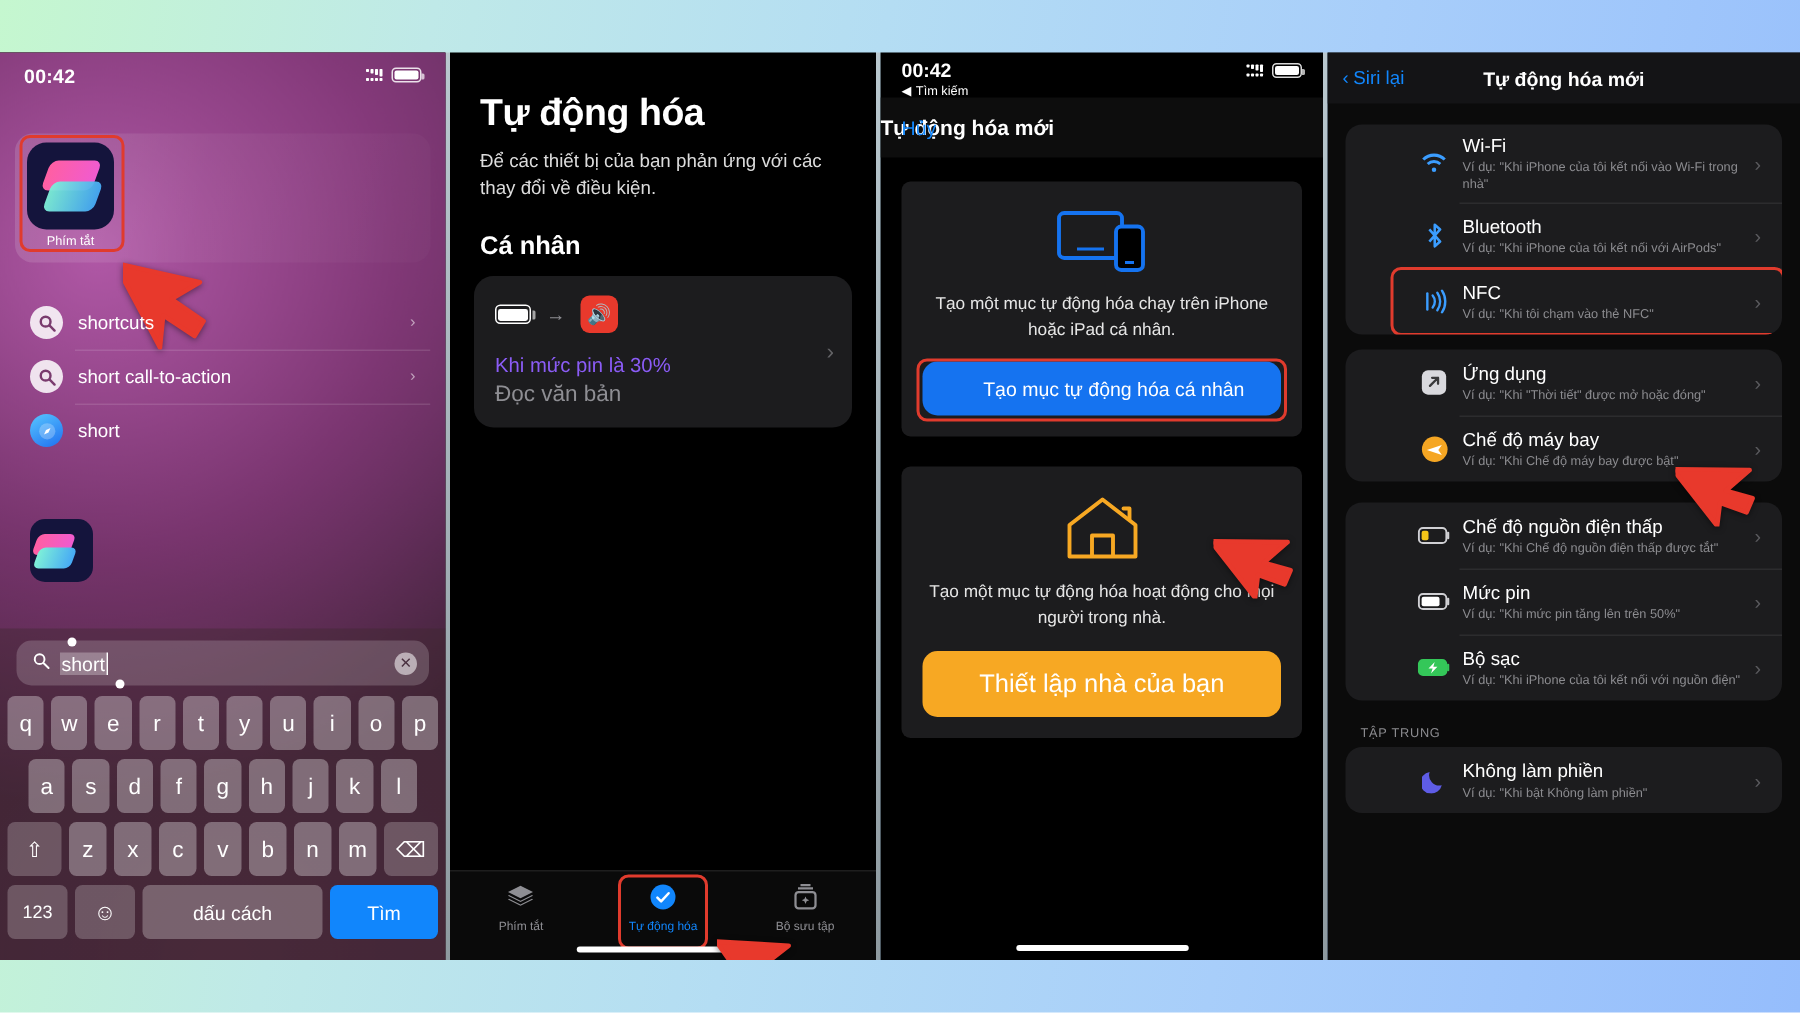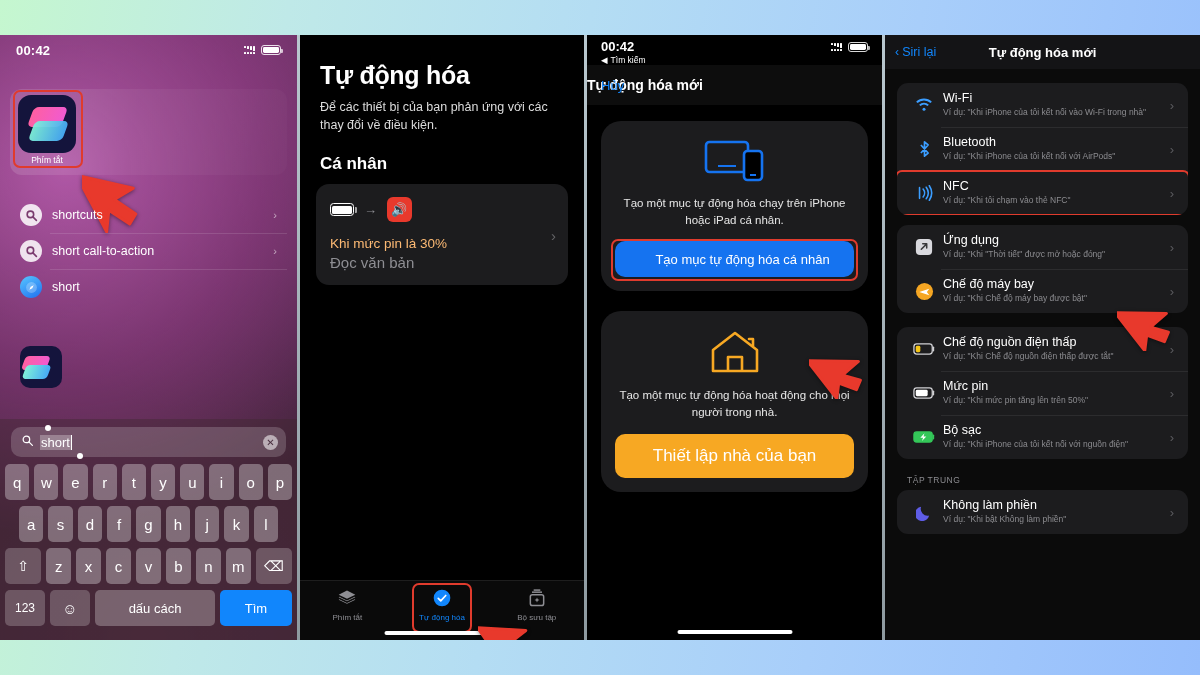--- a/index.html
+++ b/index.html
@@ -95,57 +95,57 @@
   .p2 .title { color:#fff; font-size:25px; font-weight:700; margin:26px 0 0 20px; letter-spacing:-.3px;}
   .p2 .sub { color:#dcdcdc; font-size:12.5px; line-height:1.45; margin:8px 20px 0 20px; }
   .p2 .sect { color:#fff; font-size:17px; font-weight:700; margin:20px 0 0 20px; }
   .autocard { margin:10px 16px 0 16px; background:#1c1c1e; border-radius:13px; padding:13px 14px 14px 14px; position:relative;}
   .autotop { display:flex; align-items:center; gap:10px; }
   .b2 { width:24px; height:13px; border:1.4px solid #fff; border-radius:3.5px; position:relative;}
   .b2::after{content:"";position:absolute;right:-3.5px;top:3px;width:2px;height:6px;background:rgba(255,255,255,.6);border-radius:0 1px 1px 0;}
   .b2 i{position:absolute;inset:1.4px;background:#fff;border-radius:1.6px;display:block;}
   .arr { color:#8e8e93; font-size:13px;}
   .spk { width:25px; height:25px; border-radius:6px; background:#e8392c; display:flex; align-items:center; justify-content:center; color:#fff; font-size:13px;}
-  .autoname { color:#fdba74; font-size:13.5px; margin-top:14px;}
+  .autoname { color:#8b5cf6; font-size:13.5px; margin-top:14px;}
   .autodesc { color:#8e8e93; font-size:15px; margin-top:3px;}
   .autocard .c { position:absolute; right:12px; top:50%; transform:translateY(-50%); color:#636366; font-size:15px;}
 
   .tabbar { position:absolute; left:0; right:0; bottom:0; height:60px; background:#0a0a0a; border-top:1px solid #1e1e1e;
     display:flex; align-items:flex-start; padding-top:6px;}
   .tab { flex:1; display:flex; flex-direction:column; align-items:center; gap:4px; position:relative; }
   .tab .lbl { font-size:8px; color:#8e8e93; }
   .tab.active .lbl { color:#1186fc; }
   .tabicon { width:22px; height:22px; display:flex; align-items:center; justify-content:center; }
   .hb2 { position:absolute; bottom:5px; left:50%; transform:translateX(-50%); width:115px; height:4px; border-radius:2px; background:#fff;}
 
   
   .p3 { background:#000; }
   .p3 .sbar { height:30px; display:flex; align-items:flex-start; justify-content:space-between; padding:4px 14px 0 14px;}
   .p3 .sbleft .t { color:#fff; font-size:13px; font-weight:600;}
   .p3 .sbleft .back { color:#fff; font-size:8.5px; margin-top:1px; display:flex; align-items:center; gap:3px;}
   .navb { height:40px; display:flex; align-items:center; justify-content:flex-start; position:relative; background:#0d0d0d;}
   .navb .cancel { position:absolute; left:14px; color:#1186fc; font-size:13px;}
   .navb .ttl { color:#fff; font-size:14px; font-weight:700;}
-  .card3 { margin:16px 14px 0 14px; background:#1c1c1e; border-radius:20px; padding:18px 14px 14px 14px; position:relative;}
+  .card3 { margin:16px 14px 0 14px; background:#1c1c1e; border-radius:6px; padding:18px 14px 14px 14px; position:relative;}
   .card3 .ic { display:flex; justify-content:center; margin-bottom:12px; }
   .card3 .txt { color:#e6e6e6; font-size:11.5px; text-align:center; line-height:1.45; }
   .bluebtn { margin-top:13px; height:36px; border-radius:10px; background:#1573f0; color:#fff; font-size:13px;
     display:flex; align-items:center; justify-content:center;padding-left:16px;}
   .orangebtn { margin-top:13px; height:44px; border-radius:10px; background:#f7a823; color:#fff; font-size:17px;
     display:flex; align-items:center; justify-content:center;}
   .hb3 { position:absolute; bottom:6px; left:50%; transform:translateX(-50%); width:115px; height:4px; border-radius:2px; background:#fff;}
 
   
   .p4 { background:#0b0b0b; }
   .nav4 { height:34px; display:flex; align-items:center; position:relative; background:#141416;}
   .nav4 .bk { position:absolute; left:10px; color:#1186fc; font-size:12.5px; display:flex; align-items:center; gap:3px;}
   .nav4 .tt { width:100%; text-align:center; color:#fff; font-size:13px; font-weight:700;}
   .grp { margin:14px 12px 0 12px; background:#1c1c1e; border-radius:11px; overflow:hidden;}
   .grp.tight { margin-top:10px; }
-  .trow { display:flex; align-items:center; padding:7px 14px; position:relative; min-height:44px;}
+  .trow { display:flex; align-items:center; padding:7px 14px; position:relative; min-height:44px;margin-left:32px;}
   .trow + .trow::before { content:""; position:absolute; left:44px; right:0; top:0; height:1px; background:#2c2c2e;}
   .tico { width:26px; flex:0 0 26px; display:flex; align-items:center; justify-content:center;}
   .tbody { flex:1; margin-left:6px; }
   .tname { color:#fff; font-size:12.5px; }
   .tex { color:#8c8c90; font-size:8.5px; margin-top:2px; line-height:1.3;}
   .tchev { color:#5a5a5e; font-size:13px; margin-left:4px;}
   .grphdr { color:#8c8c90; font-size:8.5px; letter-spacing:.5px; margin:16px 0 5px 22px;}
 
   
   .cursor { position:absolute; pointer-events:none; filter:drop-shadow(0 1px 2px rgba(0,0,0,.45)); }

